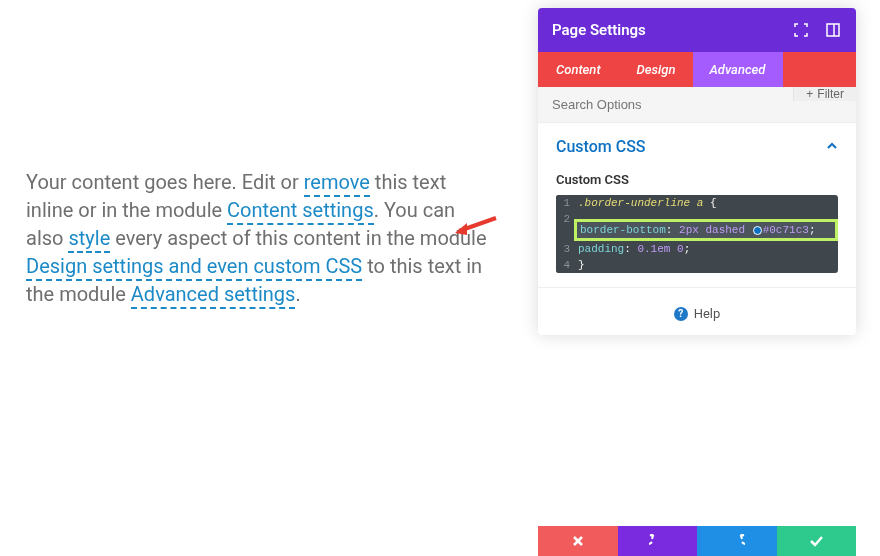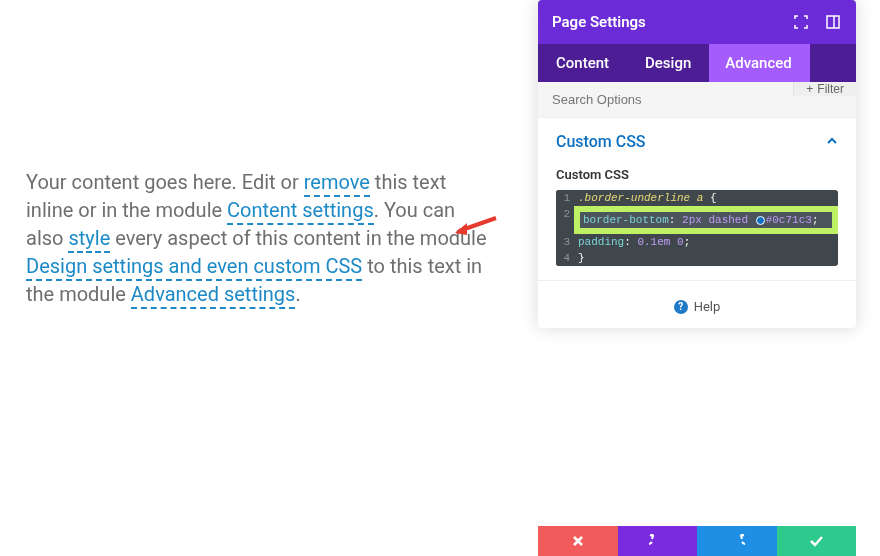--- a/index.html
+++ b/index.html
@@ -33,21 +33,21 @@
   
   .arrow {
     position: absolute;
     left: 453px; top: 213px;
     width: 44px; height: 24px;
     pointer-events: none;
   }
   
   .panel {
     position: absolute;
-    left: 538px; top: 0;
+    left: 538px; top: 8px;
     width: 318px;
     background: #fff;
     border-radius: 4px;
     box-shadow: 0 0 18px rgba(0,0,0,0.15);
     overflow: hidden;
   }
   .panel-header {
     background: #6b2bd6;
     color: #fff;
     height: 44px;
@@ -66,24 +66,25 @@
     gap: 14px;
     align-items: center;
   }
   .panel-header .hicons span {
     display: inline-flex;
     width: 18px; height: 18px;
     align-items: center; justify-content: center;
   }
   .tabs {
     display: flex;
-    background: #4c1d95;
+    background: #ef4444;
     color: #fff;
-    font-size: 15px;
+    font-size: 13px;
     font-weight: 500;
+    font-style: italic;
   }
   .tabs .tab {
     padding: 10px 18px;
     cursor: pointer;
   }
   .tabs .tab.active {
     background: #a45cff;
     padding-left: 16px;
   }
   .search-row {
@@ -169,22 +170,23 @@
     color: #f8f8f2;
   }
   .tok-sel   { color: #e6db74; font-style: italic; }
   .tok-brace { color: #f8f8f2; }
   .tok-prop  { color: #7bd4d6; }
   .tok-val   { color: #c09cf6; }
   .tok-num   { color: #c09cf6; }
   .tok-col   { color: #c09cf6; }
   .editor .row.hl .code {
     background: #4c555c;
-    border: 6px solid #bef264;
+    border: 3px solid #bef264;
     padding-left: 3px;
+    margin-top: 8px;
   }
   .swatch {
     display: inline-block;
     width: 9px; height: 9px;
     border-radius: 50%;
     border: 1px solid #fff;
     vertical-align: middle;
     margin: 0 1px;
   }
   .divider {

